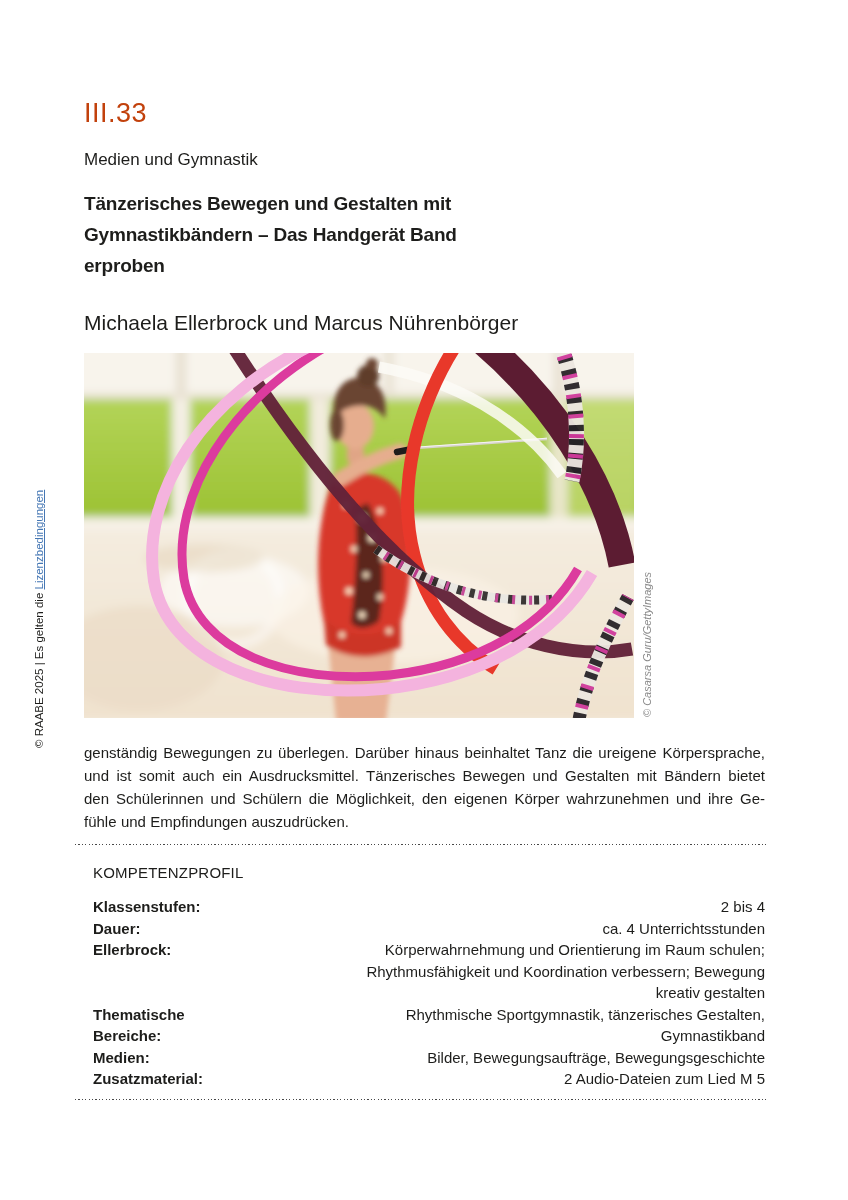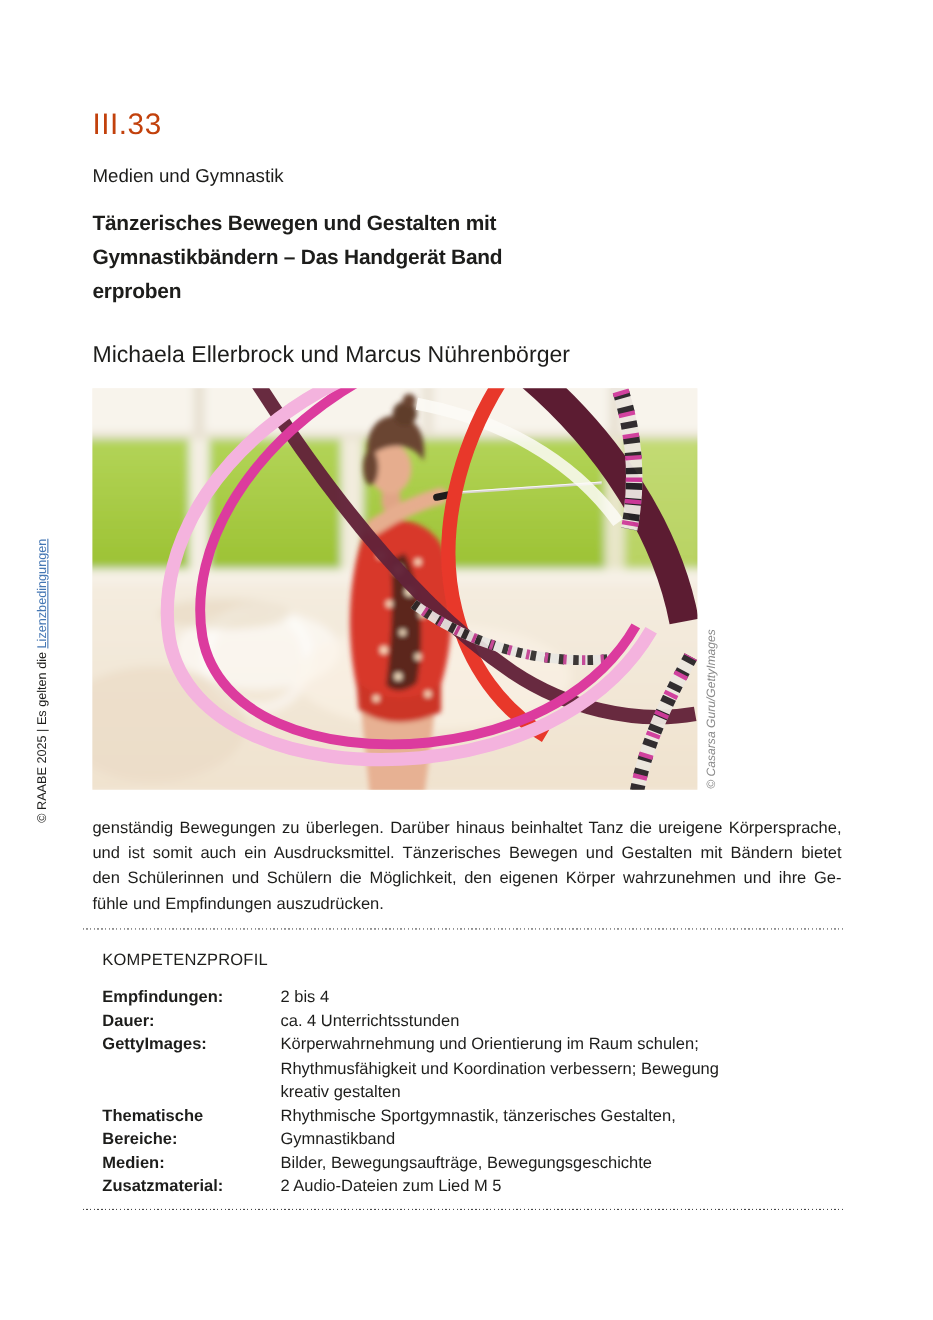--- a/index.html
+++ b/index.html
@@ -43,21 +43,21 @@
     background-image:repeating-linear-gradient(to right, #474747 0 1.2px, transparent 1.2px 3.4px);
     background-position:0 0; background-size:100% 1.4px; background-repeat:no-repeat;
   }
   .rule-top { margin-top:11px; }
   .rule-bottom { margin-top:9px; }
 
   .kp-heading { margin-top:17px; padding-left:9px; font-size:15px; font-weight:400; letter-spacing:0.2px; line-height:20px; }
   .kp-table { margin-top:13px; padding-left:9px; font-size:15px; line-height:21.5px; }
   .kp-row { display:grid; grid-template-columns:162px 1fr; }
   .kp-label { font-weight:700; }
-  .kp-value { white-space:pre-line; }
+  .kp-value { white-space:pre-line;text-align:right; }
 </style>
 </head>
 <body>
 
 <div>
 
   <div class="license"><span>© RAABE 2025 | Es gelten die </span><a>Lizenzbedingungen</a></div>
 
   <div class="content">
 
@@ -185,29 +185,29 @@
       <div class="iline">den Schülerinnen und Schülern die Möglichkeit, den eigenen Körper wahrzunehmen und ihre Ge-</div>
       <div class="iline">fühle und Empfindungen auszudrücken.</div>
     </div>
 
     <div class="dotted rule-top"></div>
 
     <div class="kp-heading">KOMPETENZPROFIL</div>
 
     <div class="kp-table">
       <div class="kp-row">
-        <span class="kp-label">Empfindungen:</span>
+        <span class="kp-label">Klassenstufen:</span>
         <span class="kp-value">2 bis 4</span>
       </div>
       <div class="kp-row">
         <span class="kp-label">Dauer:</span>
         <span class="kp-value">ca. 4 Unterrichtsstunden</span>
       </div>
       <div class="kp-row">
-        <span class="kp-label">GettyImages:</span>
+        <span class="kp-label">Ellerbrock:</span>
         <span class="kp-value">Körperwahrnehmung und Orientierung im Raum schulen;
 Rhythmusfähigkeit und Koordination verbessern; Bewegung
 kreativ gestalten</span>
       </div>
       <div class="kp-row">
         <span class="kp-label">Thematische Bereiche:</span>
         <span class="kp-value">Rhythmische Sportgymnastik, tänzerisches Gestalten,
 Gymnastikband</span>
       </div>
       <div class="kp-row">

